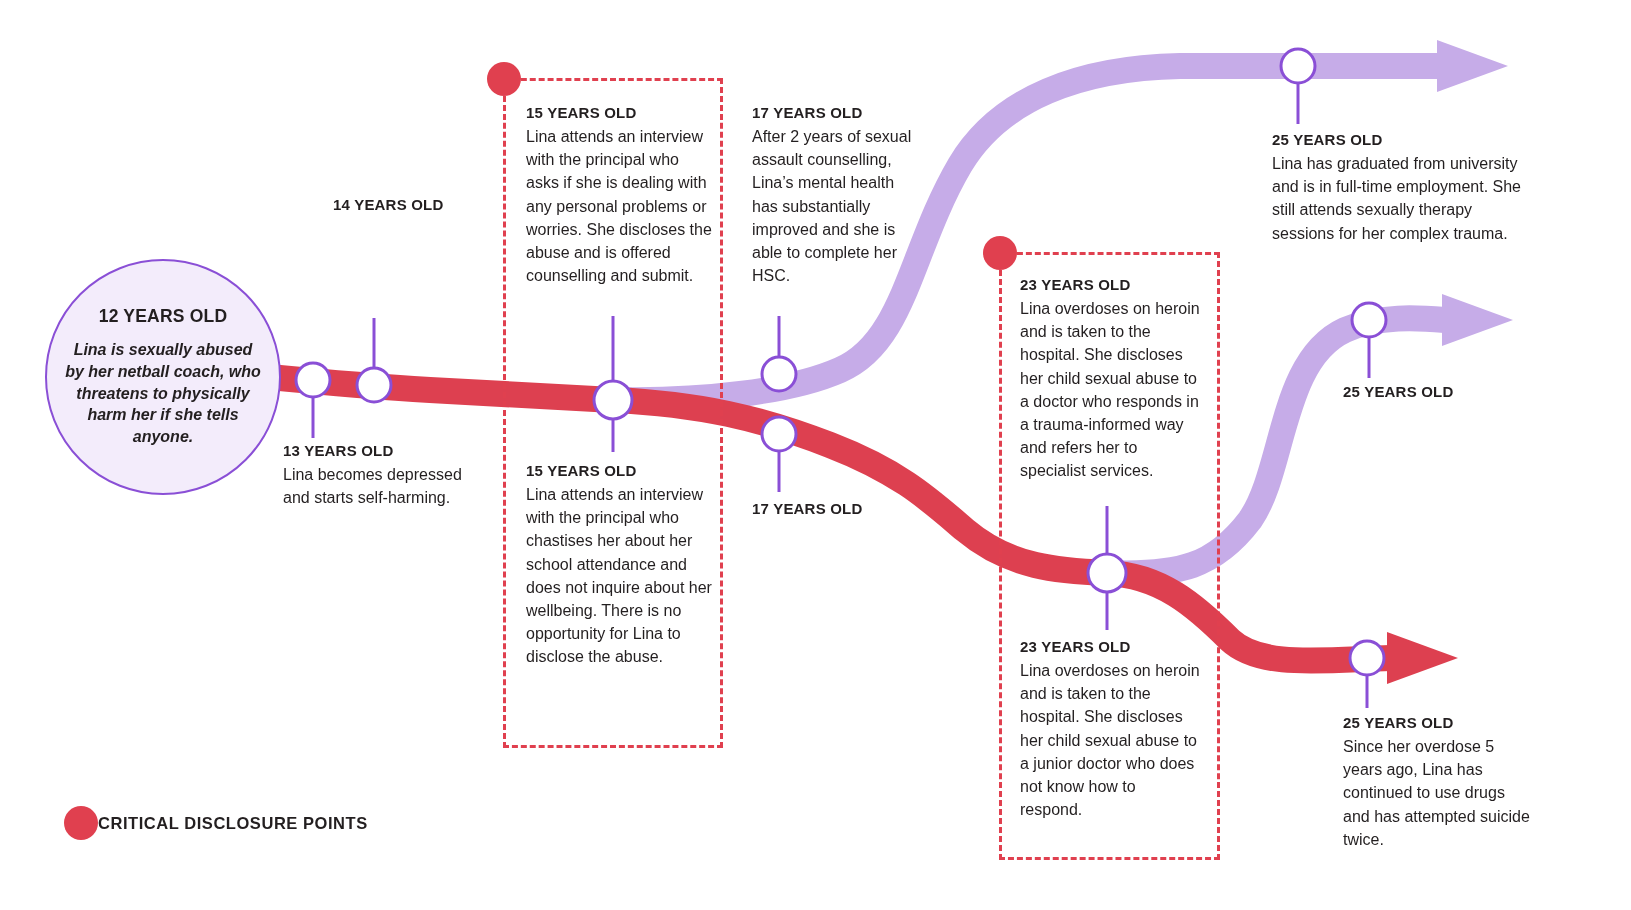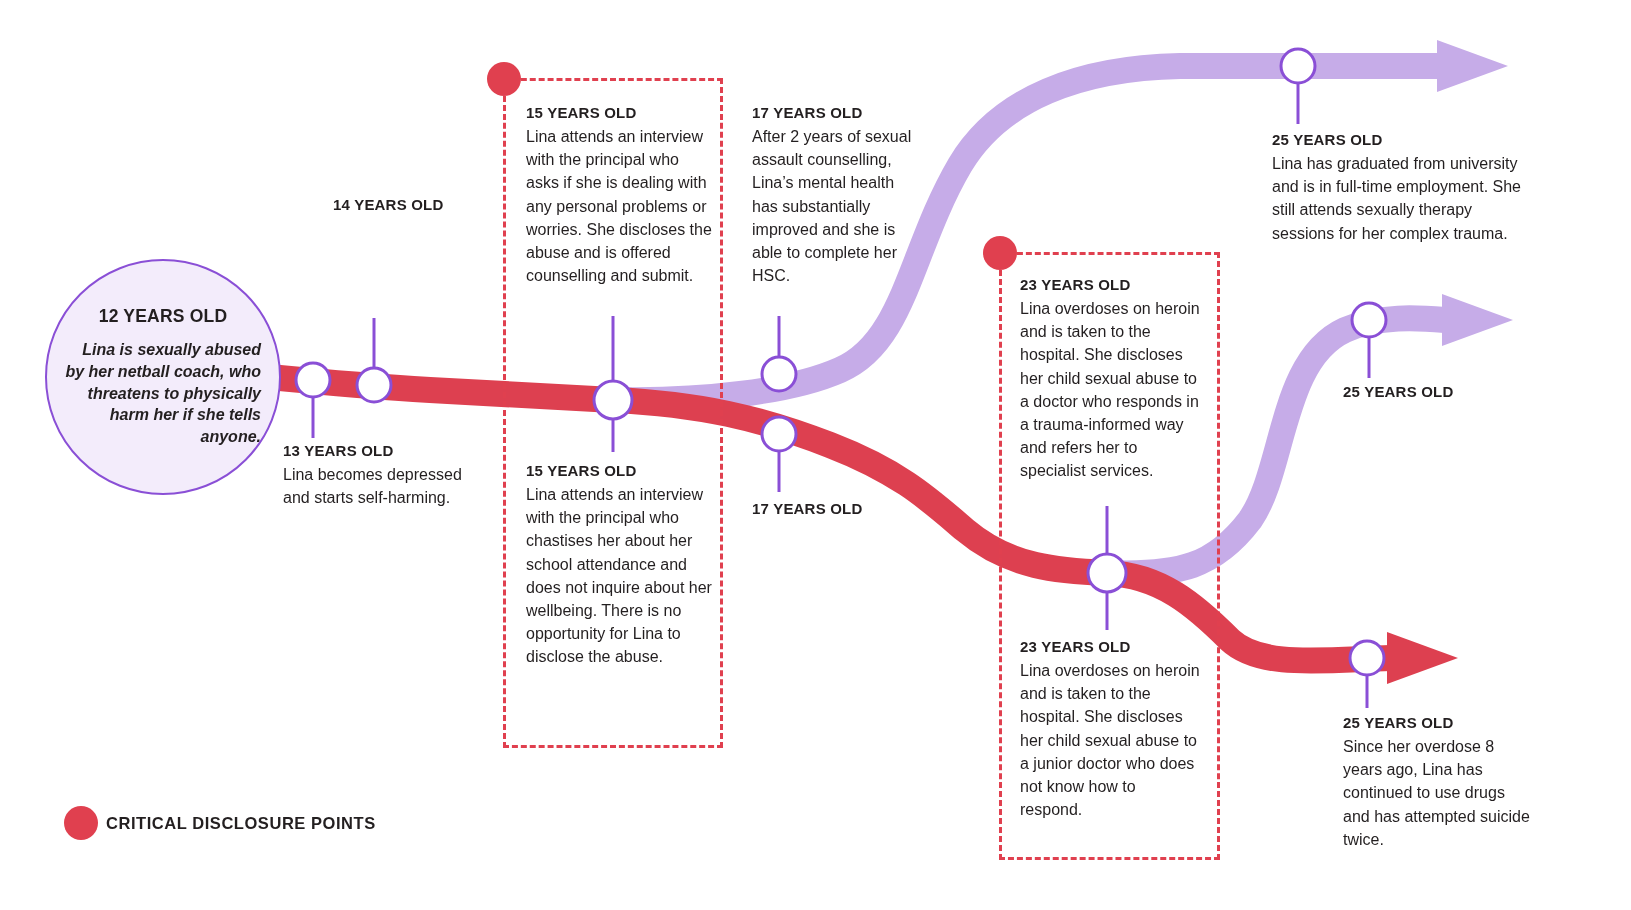--- a/index.html
+++ b/index.html
@@ -9,21 +9,21 @@
     color:#231f20;
   }
   #stage{position:absolute;left:0;top:0;width:1631px;height:910px;}
   svg.flow{position:absolute;left:0;top:0;width:1631px;height:910px;pointer-events:none;}
 
   
   .origin{
     position:absolute;left:45px;top:259px;width:236px;height:236px;
     border-radius:50%;background:#f3ecfb;border:2.5px solid #8a4fd6;
     box-sizing:border-box;display:flex;flex-direction:column;
-    align-items:center;justify-content:center;text-align:right;
+    align-items:center;justify-content:center;text-align:center;
     padding:0 18px;
   }
   .origin .age{font-size:17.5px;font-weight:700;letter-spacing:.2px;margin-bottom:12px;}
   .origin .body{font-size:16px;font-weight:700;line-height:1.37;font-style:italic;}
 
   
   .block{position:absolute;}
   .block .age{font-size:15px;font-weight:700;letter-spacing:.2px;margin:0 0 4px 0;}
   .block .body{font-size:16px;font-weight:400;line-height:1.45;}
 
@@ -31,21 +31,21 @@
   .dashbox{
     position:absolute;box-sizing:border-box;
     border:3px dashed #e0404f;background:transparent;
   }
   .reddot{
     position:absolute;width:34px;height:34px;border-radius:50%;
     background:#e0404f;
   }
 
   
-  .legend{position:absolute;display:flex;align-items:center;gap:8px;}
+  .legend{position:absolute;display:flex;align-items:center;gap:0;}
   .legend .dot{width:34px;height:34px;border-radius:50%;background:#e0404f;flex:0 0 auto;}
   .legend .lbl{font-size:16.5px;font-weight:700;letter-spacing:.55px;}
 </style>
 </head>
 <body>
 
 <div id="stage">
 
   <svg class="flow" viewBox="0 0 1631 910">
     <defs></defs>
@@ -150,21 +150,21 @@
     <div class="age">25 YEARS OLD</div>
     <div class="body">Lina has graduated from university and is in full-time employment. She still attends sexually therapy sessions for her complex trauma.</div>
   </div>
 
   <div class="block" style="left:1343px;top:383px;width:190px;">
     <div class="age">25 YEARS OLD</div>
   </div>
 
   <div class="block" style="left:1343px;top:714px;width:190px;">
     <div class="age">25 YEARS OLD</div>
-    <div class="body">Since her overdose 8 years ago, Lina has continued to use drugs and has attempted suicide twice.</div>
+    <div class="body">Since her overdose 5 years ago, Lina has continued to use drugs and has attempted suicide twice.</div>
   </div>
 
   <div class="legend" style="left:64px;top:806px;">
     <div class="dot"></div>
     <div class="lbl">CRITICAL DISCLOSURE POINTS</div>
   </div>
 
 </div>
 
 </body></html>

